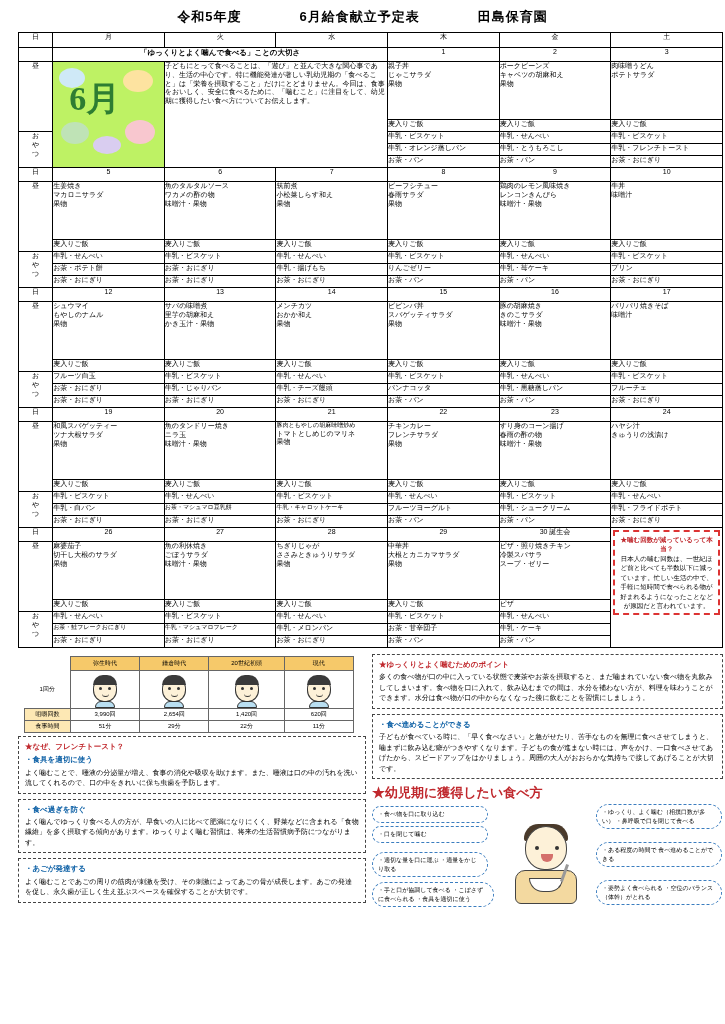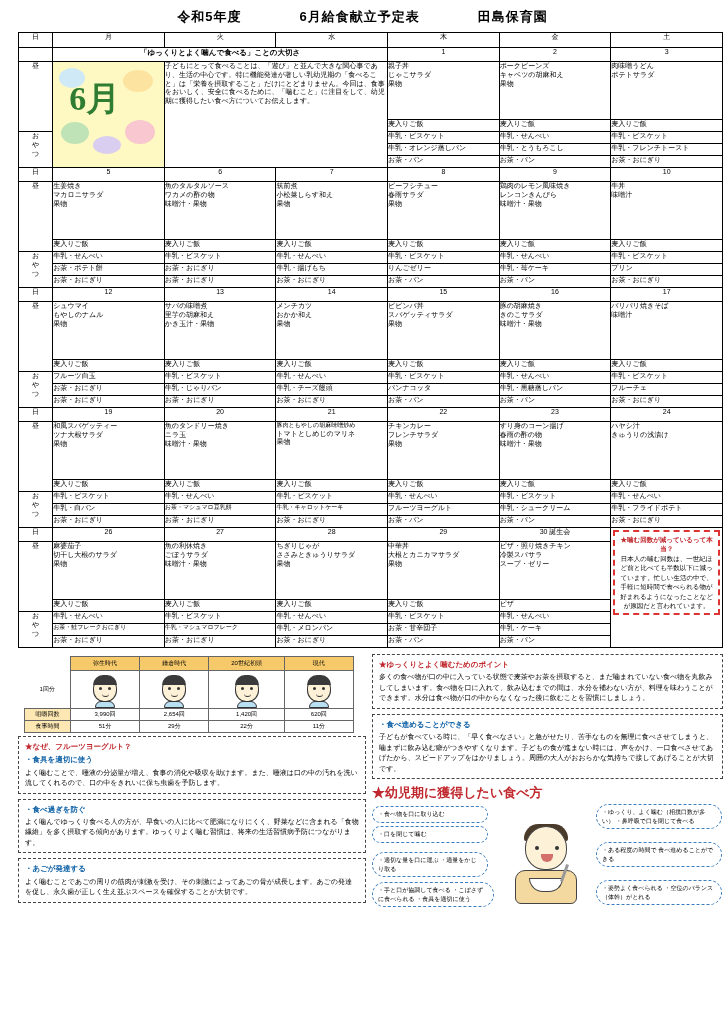--- a/index.html
+++ b/index.html
@@ -79,21 +79,21 @@
   
   .intro {
     padding: 3px 5px;
     font-size: 7px;
     line-height: 1.5;
   }
 
   
   .illus {
     position: relative;
-    background: #fef9c3;
+    background: #bef264;
     padding: 0;
   }
   .illus .june {
     position:absolute; left: 16px; top: 16px;
     font-size: 34px; font-weight: bold; color: #2e7d32;
     font-family: "Liberation Serif", serif;
   }
   .blob {
     position:absolute; border-radius: 50%;
   }
@@ -669,21 +669,21 @@
             <td>51分</td>
             <td>29分</td>
             <td>22分</td>
             <td>11分</td>
           </tr>
         </tbody>
           </table>
       </div>
 
       <div class="dbox">
-        <span class="hd hd-red">★なぜ、フルーツヨーグルト？</span>
+        <span class="hd hd-red">★なぜ、フレンチトースト？</span>
         <span class="hd hd-blue">・食具を適切に使う</span>
         <span>よく噛むことで、唾液の分泌量が増え、食事の消化や吸収を助けます。また、唾液は口の中の汚れを洗い流してくれるので、口の中をきれいに保ち虫歯を予防します。</span>
       </div>
 
       <div class="dbox">
         <span class="hd hd-blue">・食べ過ぎを防ぐ</span>
         <span>よく噛んでゆっくり食べる人の方が、早食いの人に比べて肥満になりにくく、野菜などに含まれる「食物繊維」を多く摂取する傾向があります。ゆっくりよく噛む習慣は、将来の生活習慣病予防につながります。</span>
       </div>
 
       <div class="dbox">

